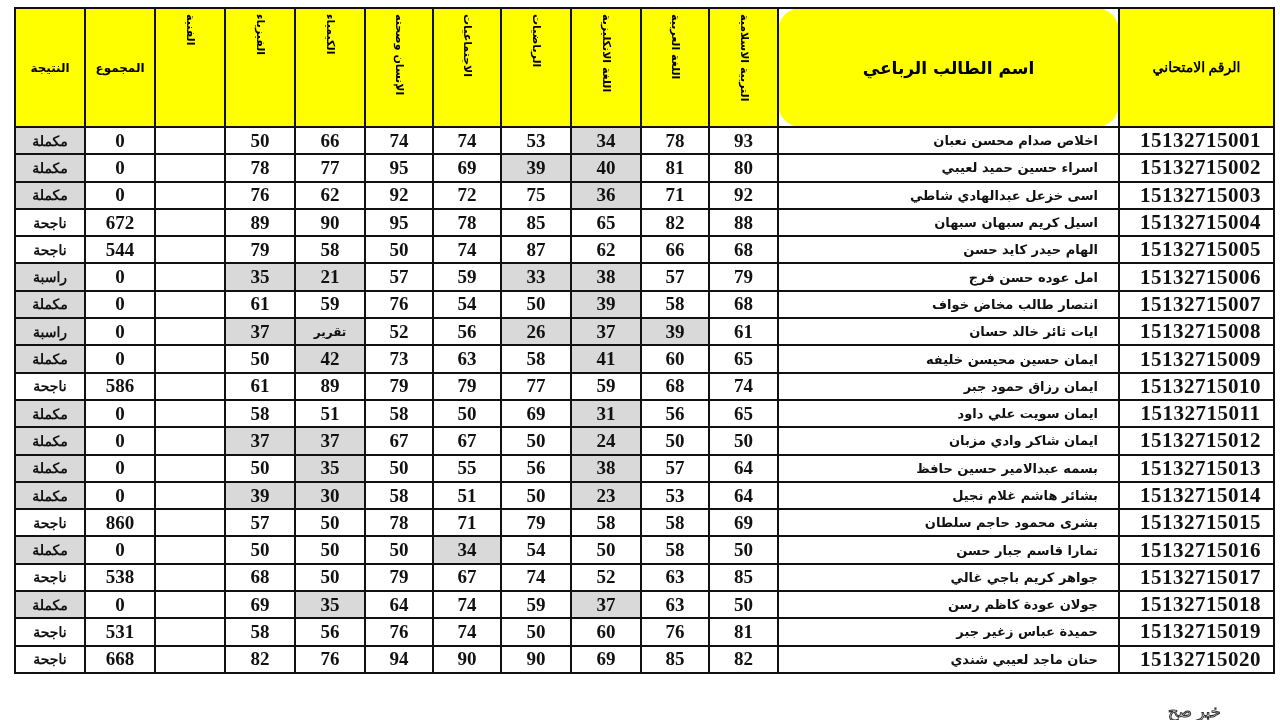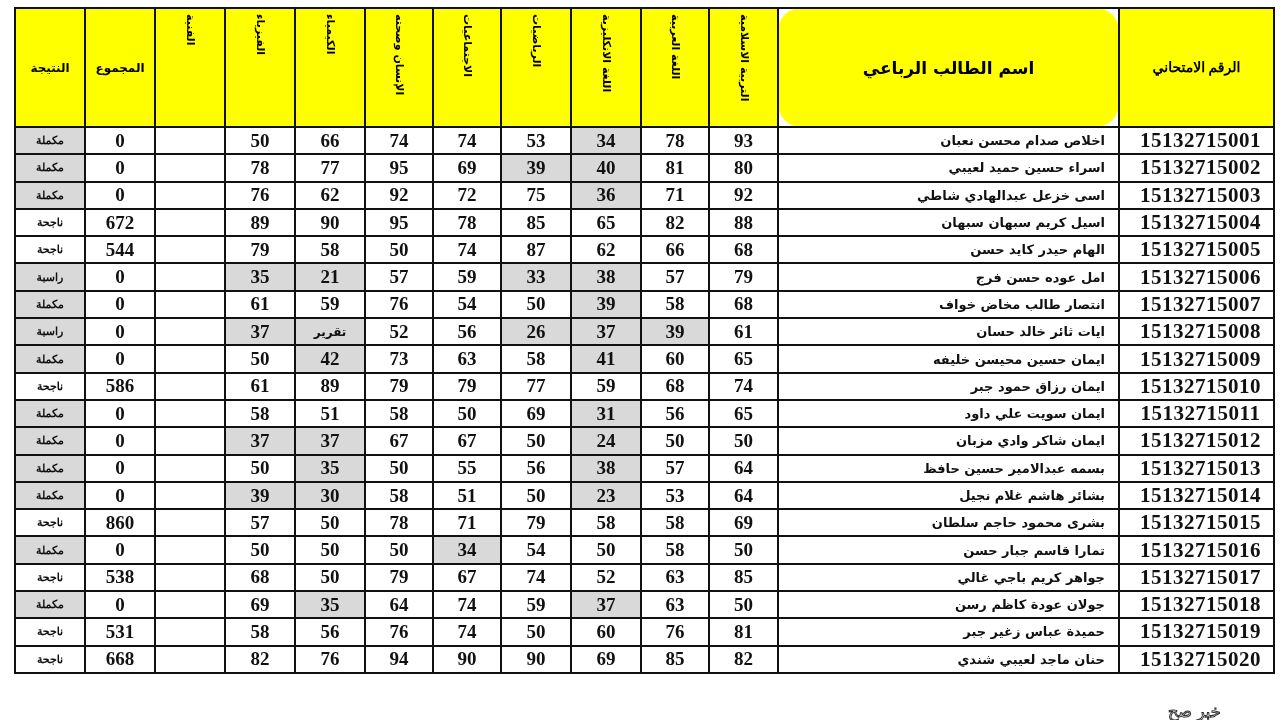--- a/index.html
+++ b/index.html
@@ -70,35 +70,35 @@
     font-family: "Liberation Serif", serif;
     font-weight: bold;
     font-size: 19px;
     color: #111;
     background: #ffffff;
   }
   tbody td.shade {
     background: #d9d9d9;
   }
   tbody td.result {
-    font-family: Liberation Serif, serif;
-    font-size: 11px;
+    font-family: Liberation Sans, sans-serif;
+    font-size: 14px;
     direction: rtl;
   }
   tbody td.note {
     font-family: "DejaVu Sans", sans-serif;
     font-size: 12px;
     direction: rtl;
   }
   tbody td.name {
     font-family: "DejaVu Sans", sans-serif;
     font-size: 13px;
     direction: rtl;
     text-align: right;
-    padding-right: 13px;
+    padding-right: 20px;
     font-weight: bold;
   }
   tbody td.examno {
     font-size: 21px;
     letter-spacing: 0.5px;
     text-align: center;
     padding-left: 8px;
   }
   .watermark {
     position: absolute;

